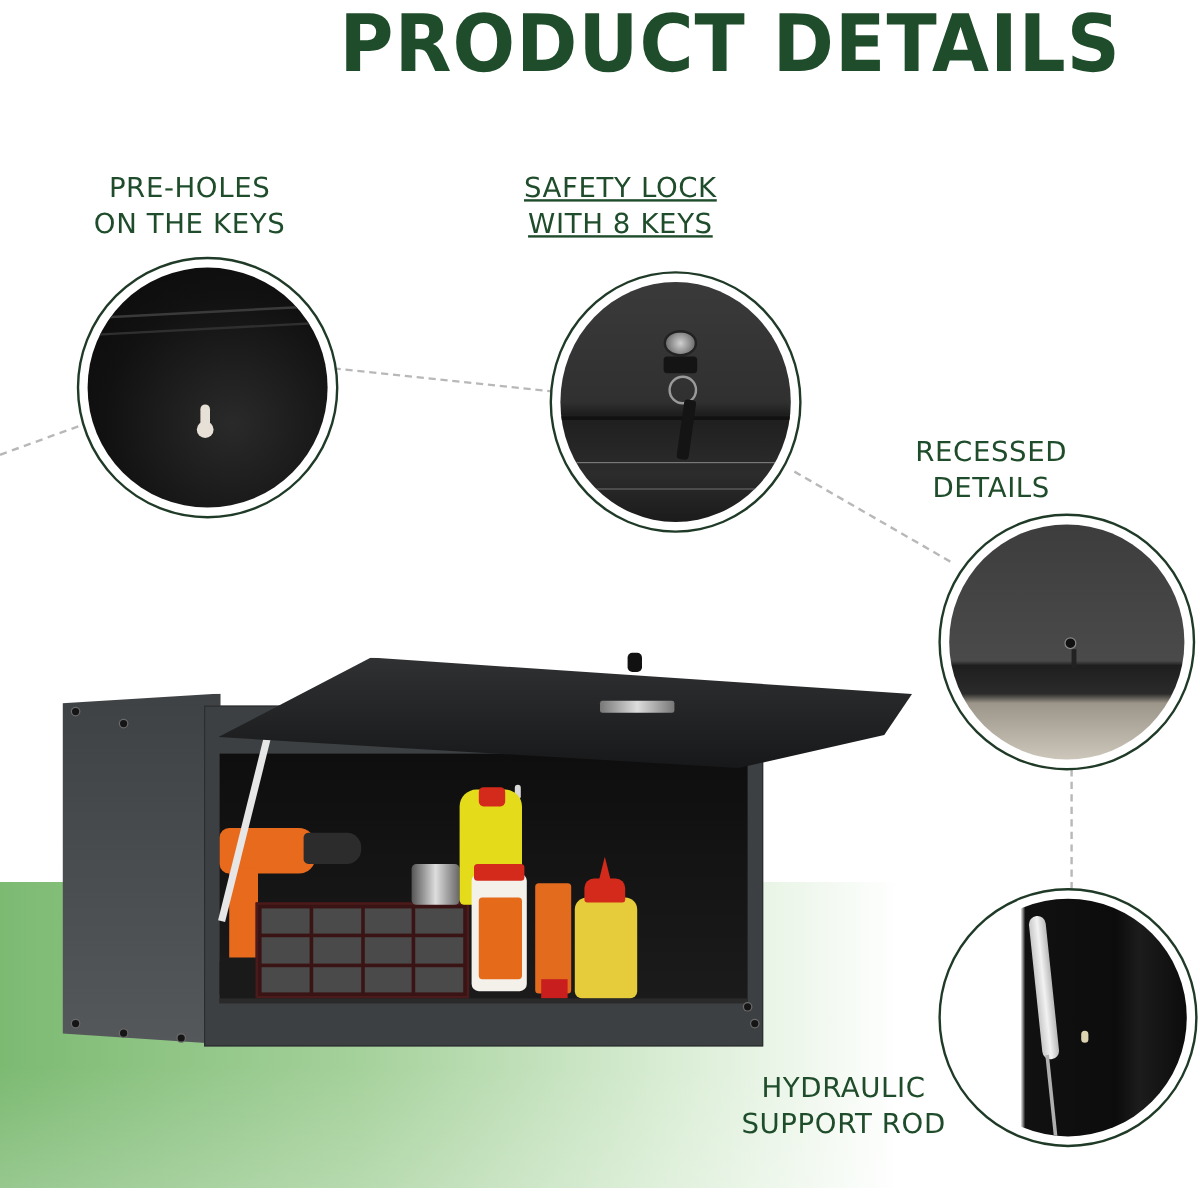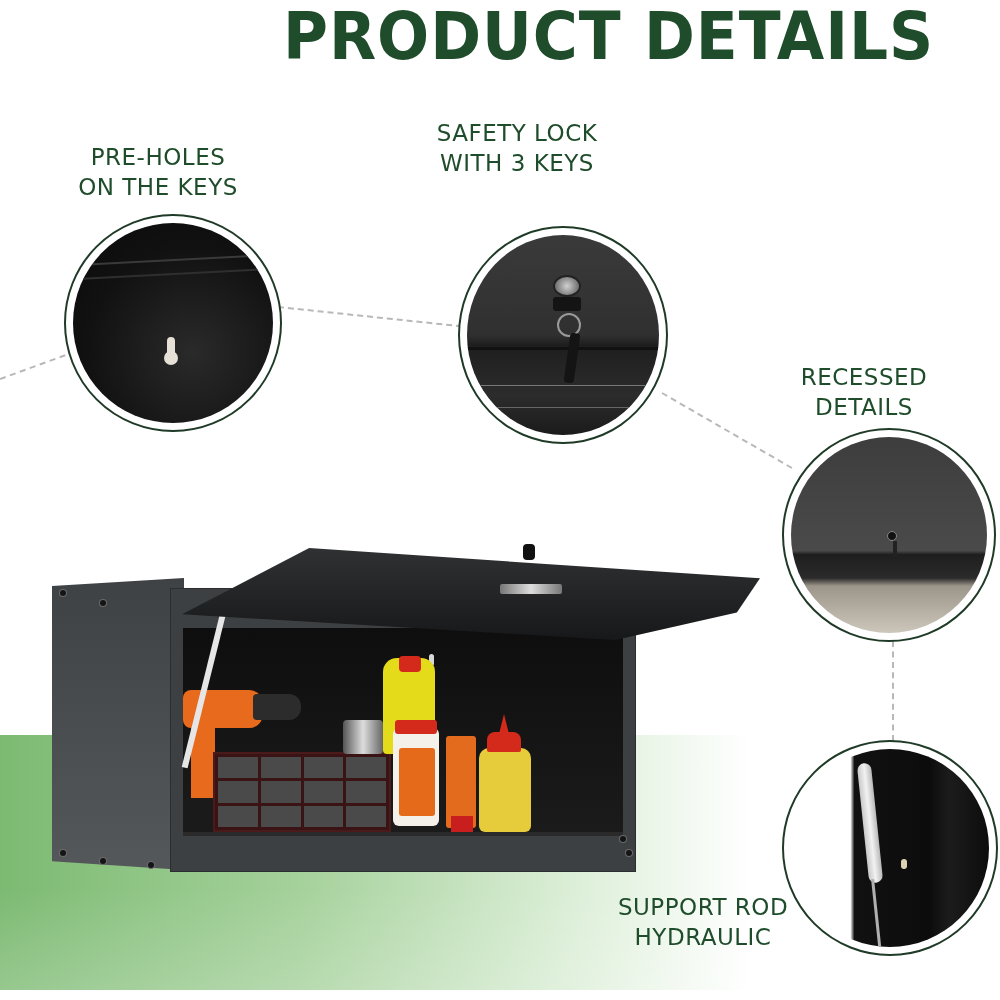--- a/index.html
+++ b/index.html
@@ -76,50 +76,50 @@
 </div>
 <div class="callout" style="left:64px; top:214px; width:218px; height:218px;">
   <div class="inner" style="background:radial-gradient(circle at 60% 65%,#2a2a2a 0%,#111 60%,#0a0a0a 100%);">
     <div style="position:absolute; left:0; right:0; top:36px; height:2px; background:#3a3a3a; transform:rotate(-3deg);"></div>
     <div style="position:absolute; left:0; right:0; top:50px; height:2px; background:#2f2f2f; transform:rotate(-3deg);"></div>
     <div style="position:absolute; left:94px; top:114px; width:8px; height:20px; background:#e6e0d6; border-radius:4px;"></div>
     <div style="position:absolute; left:91px; top:128px; width:14px; height:14px; background:#e6e0d6; border-radius:50%;"></div>
   </div>
 </div>
 
-<div class="label" style="left:412px; top:118px; width:210px;">
+<div class="label" style="left:412px; top:142px; width:210px;text-decoration:underline;">
   <span>SAFETY LOCK</span>
-    <span>WITH 3 KEYS</span>
+    <span>WITH 8 KEYS</span>
 </div>
 <div class="callout" style="left:458px; top:226px; width:210px; height:218px;">
   <div class="inner" style="background:linear-gradient(180deg,#3a3a3a 0%,#303030 50%,#1e1e1e 55%,#2c2c2c 80%,#1b1b1b 100%);">
     <div style="position:absolute; left:0; right:0; top:112px; height:3px; background:#111;"></div>
     <div style="position:absolute; left:0; right:0; top:150px; height:1px; background:#777;"></div>
     <div style="position:absolute; left:0; right:0; top:172px; height:1px; background:#666;"></div>
     <div style="position:absolute; left:86px; top:40px; width:28px; height:22px; border-radius:50%; background:radial-gradient(circle,#d0d0d0,#555); border:2px solid #222;"></div>
     <div style="position:absolute; left:86px; top:62px; width:28px; height:14px; background:#141414; border-radius:3px;"></div>
     <div style="position:absolute; left:90px; top:78px; width:24px; height:24px; border:2px solid #9a9a9a; border-radius:50%;"></div>
     <div style="position:absolute; left:100px; top:98px; width:10px; height:50px; background:#141414; border-radius:3px; transform:rotate(8deg);"></div>
   </div>
 </div>
 
-<div class="label" style="left:764px; top:362px; width:200px;">
+<div class="label" style="left:726px; top:362px; width:200px;">
   <span>RECESSED</span>
     <span>DETAILS</span>
 </div>
 <div class="callout" style="left:782px; top:428px; width:214px; height:214px;">
   <div class="inner" style="background:linear-gradient(180deg,#3d3d3d 0%,#4a4a4a 58%,#1e1e1e 60%,#2b2b2b 72%,#9c9589 76%,#cdc6bb 100%);">
     <div style="position:absolute; left:96px; top:94px; width:10px; height:10px; border-radius:50%; background:#111; border:1px solid #888;"></div>
     <div style="position:absolute; left:102px; top:104px; width:4px; height:16px; background:#222;"></div>
   </div>
 </div>
 
 <div class="label" style="left:608px; top:892px; width:190px;">
-  <span>SUPPORT ROD</span>
-    <span>HYDRAULIC</span>
+  <span>HYDRAULIC</span>
+    <span>SUPPORT ROD</span>
 </div>
 <div class="callout" style="left:782px; top:740px; width:216px; height:216px;">
   <div class="inner" style="background:linear-gradient(90deg,#ffffff 0%,#ffffff 30%,#111 32%,#0c0c0c 70%,#1c1c1c 80%,#0c0c0c 100%);">
     <div style="position:absolute; left:72px; top:14px; width:14px; height:120px; background:linear-gradient(90deg,#c8c8c8,#f2f2f2,#b8b8b8); border-radius:7px; transform:rotate(-6deg);"></div>
     <div style="position:absolute; left:84px; top:130px; width:3px; height:75px; background:#b0b0b0; transform:rotate(-6deg);"></div>
     <div style="position:absolute; left:110px; top:110px; width:6px; height:10px; background:#ddd3b0; border-radius:3px;"></div>
   </div>
 </div>
 
 <div>

